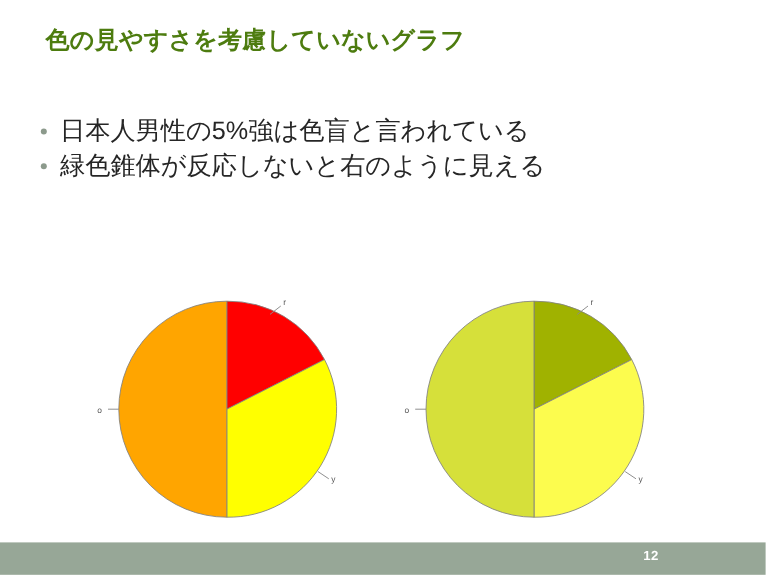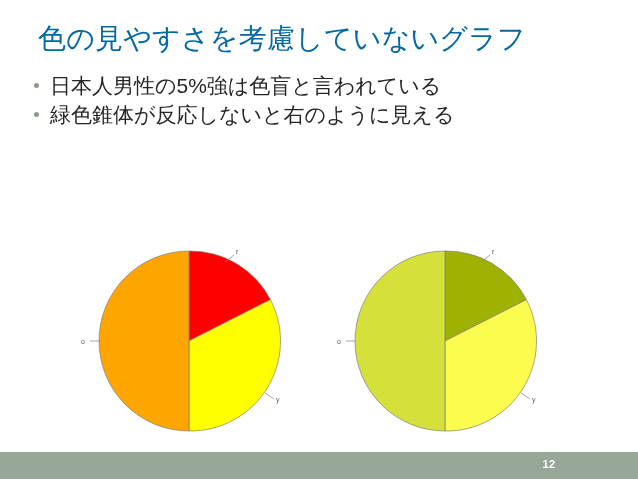--- a/index.html
+++ b/index.html
@@ -19,32 +19,33 @@
     inset: 0;
     background: #ffffff;
   }
 
   
   .title {
     position: absolute;
     left: 38px;
     top: 22px;
     width: 570px;
-    color: #0369a1;
-    font-size: 28px;
+    color: #4d7c0f;
+    font-size: 20px;
     line-height: 1.22;
     letter-spacing: 0.2px;
     white-space: nowrap;
+    font-weight: bold;
   }
 
   
   .body-list {
     position: absolute;
     left: 30px;
-    top: 72px;
+    top: 96px;
     width: 580px;
     margin: 0;
     padding: 0;
     list-style: none;
   }
   .bullet-item {
     position: relative;
     padding-left: 20px;
     margin-bottom: 2px;
     color: #262626;
@@ -104,21 +105,20 @@
     top: 452px;
     width: 638px;
     height: 27px;
     background: #97A797;
   }
   .page-number {
     position: absolute;
     left: 536px;
     top: 458px;
     width: 26px;
-    text-align: center;
     color: #ffffff;
     font-size: 11px;
     font-weight: bold;
     letter-spacing: 0.3px;
   }
 </style>
 </head>
 <body>
 
 <div class="slide">

